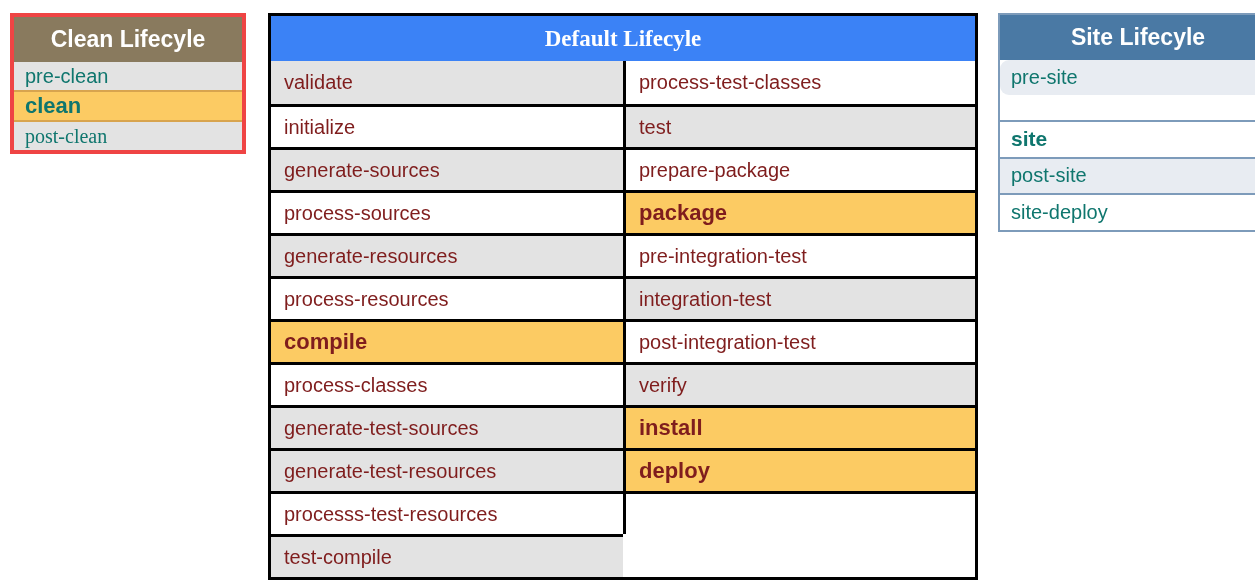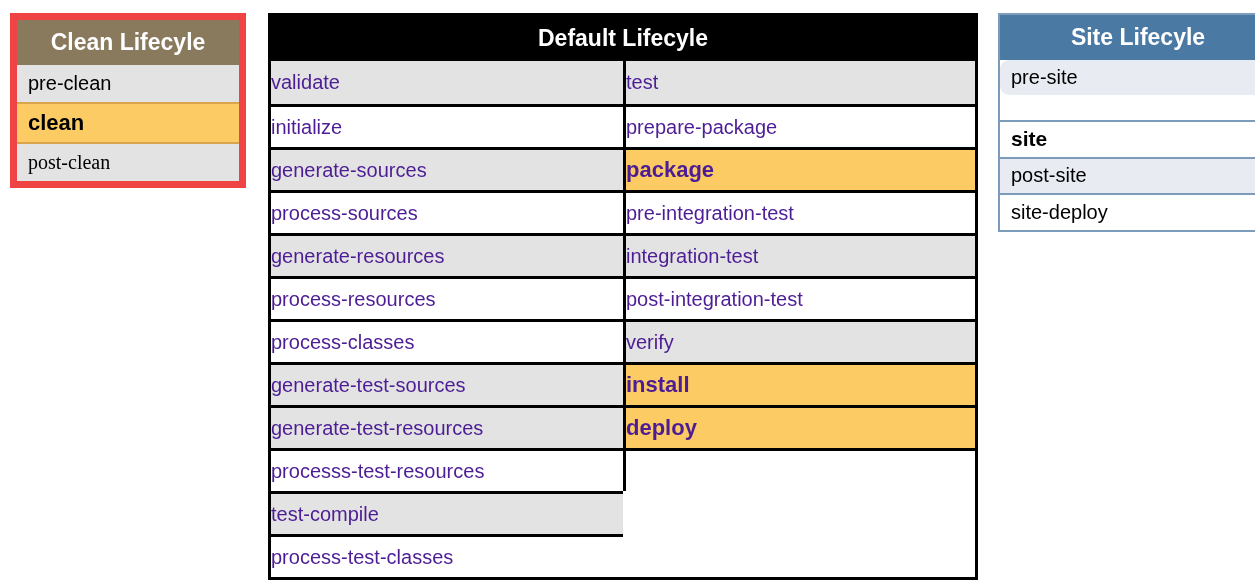--- a/index.html
+++ b/index.html
@@ -31,54 +31,55 @@
     font-weight: bold;
     font-size: 23px;
     box-sizing: border-box;
   }
   .row {
     flex: 1;
     display: flex;
     align-items: center;
     padding-left: 11px;
     font-size: 20px;
-    color: #000000;
+    color: #0f766e;
     background: #ffffff;
     box-sizing: border-box;
   }
   
   #clean {
     left: 10px; top: 13px;
-    width: 236px; height: 175px;
-    border: 7px solid #ef4444;
+    width: 236px; height: 141px;
+    border: 4px solid #ef4444;
   }
   #clean .hdr { background: #897a5e; }
   #clean .row { border-top: 2px solid #a89a7d; }
   #clean .row:nth-child(2) { border-top: none; }
   #clean .row.hl { border-top-color: #d8a44e; }
   #clean .row.hl + .row { border-top-color: #d8a44e; font-family: Liberation Serif, serif; }
   
   #default {
     left: 268px; top: 13px;
     width: 710px; height: 567px;
     border: 3px solid #000000;
   }
-  #default .hdr { background: #000000; }
+  #default .hdr { background: #3b82f6; font-family: Liberation Serif, serif; }
   #default .grid {
     flex: 1;
     display: grid;
     grid-template-columns: 1fr 1fr;
     grid-template-rows: repeat(12, 1fr);
     grid-auto-flow: column;
   }
   .cell {
     display: flex;
     align-items: center;
+    padding-left: 13px;
     font-size: 20px;
-    color: #4c1d95;
+    color: #7f1d1d;
     background: #ffffff;
     box-sizing: border-box;
     border-top: 3px solid #000000;
   }
   #default .cell:nth-child(1),
   #default .cell:nth-child(13) { border-top: none; }
   #default .cell:nth-child(n+13) { border-left: 3px solid #000000; }
   
   #site {
     left: 998px; top: 13px;
@@ -117,20 +118,21 @@
   <div class="tbl" id="default">
     <div class="hdr">Default Lifecyle</div>
     <div class="grid">
 
       <div class="cell stripe">validate</div>
       <div class="cell">initialize</div>
       <div class="cell stripe">generate-sources</div>
       <div class="cell">process-sources</div>
       <div class="cell stripe">generate-resources</div>
       <div class="cell">process-resources</div>
+      <div class="cell hl">compile</div>
       <div class="cell">process-classes</div>
       <div class="cell stripe">generate-test-sources</div>
       <div class="cell stripe">generate-test-resources</div>
       <div class="cell">processs-test-resources</div>
 
       <div class="cell stripe">test-compile</div>
       <div class="cell">process-test-classes</div>
       <div class="cell stripe">test</div>
       <div class="cell">prepare-package</div>
       <div class="cell hl">package</div>

